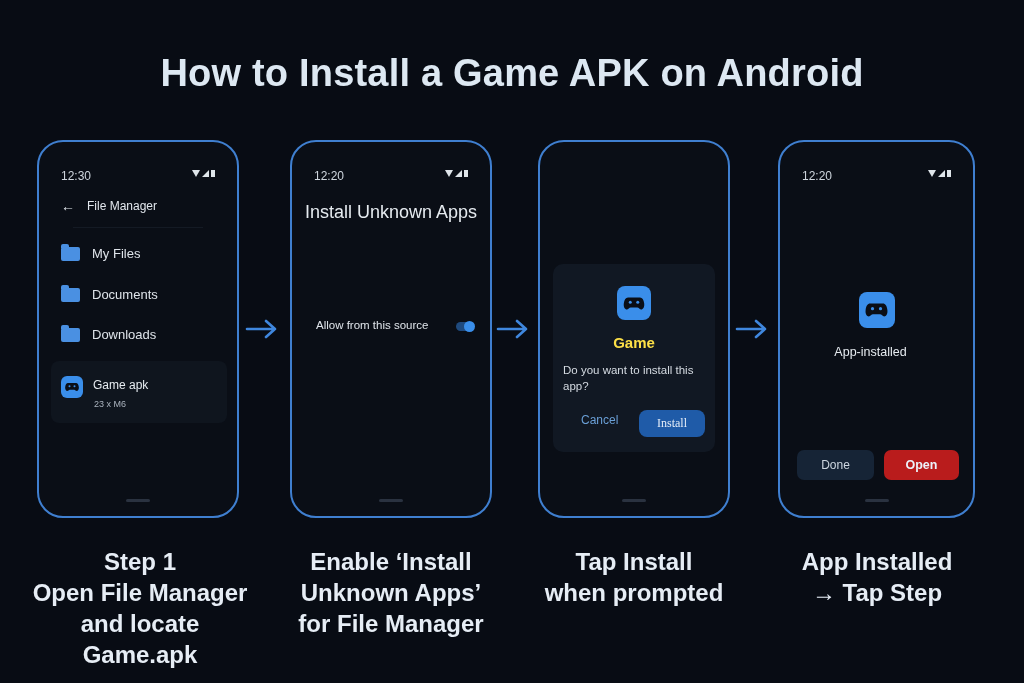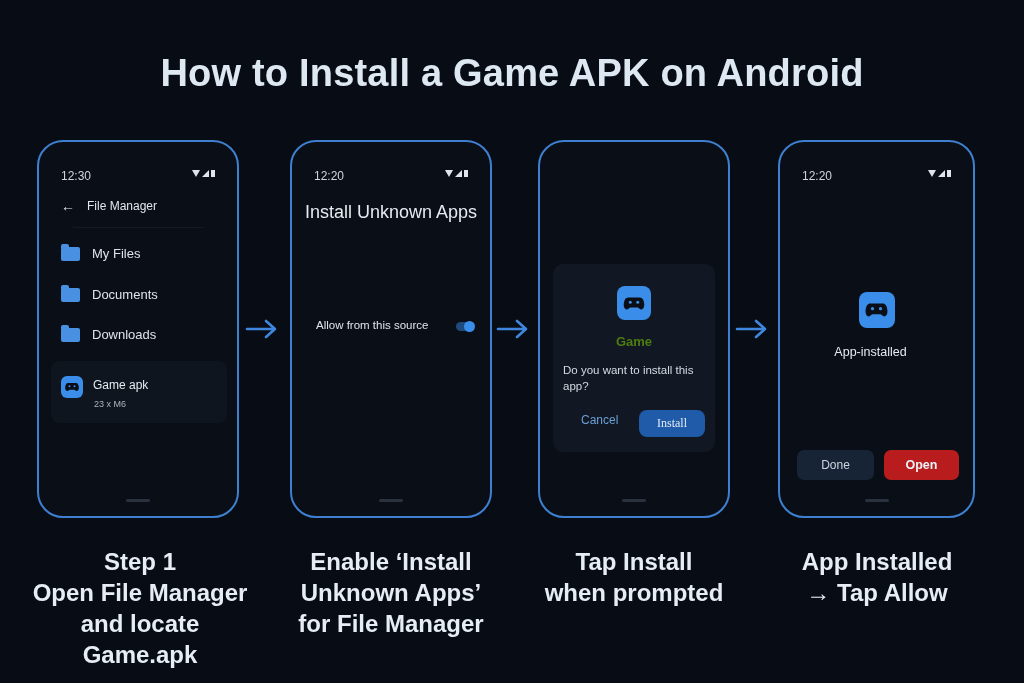--- a/index.html
+++ b/index.html
@@ -55,21 +55,21 @@
   .apk-size { position:absolute; left:43px; top:38px; font-size:9px; color:#a9b2bd; }
   .p2-title { position:absolute; top:60px; left:0; right:0; text-align:center; font-size:18px; color:#e6ebf0; }
   .allow-row { position:absolute; top:177px; left:24px; right:16px; display:flex; align-items:flex-end; justify-content:space-between; font-size:11.5px; color:#dfe4ea; }
   .toggle { width:18px; height:9px; border-radius:5px; background:#1f4a7e; position:relative; }
   .toggle::after { content:""; position:absolute; right:-1px; top:-1.5px; width:11px; height:11px; border-radius:50%; background:#3a8eea; }
   .dialog {
     position:absolute; left:13px; right:13px; top:122px; height:188px;
     background:#111823; border-radius:10px;
   }
   .dialog .game-icon { position:absolute; left:50%; transform:translateX(-50%); top:22px; width:34px; height:34px; border-radius:8px; }
-  .dialog-title { position:absolute; top:70px; left:0; right:0; text-align:center; font-size:13px; font-weight:700; color:#4d7c0f; }
+  .dialog-title { position:absolute; top:70px; left:0; right:0; text-align:center; font-size:15px; font-weight:700; color:#fde047; }
   .dialog-msg { position:absolute; top:98px; left:10px; right:10px; text-align:left; font-size:11.5px; line-height:16px; color:#d5dbe2; }
   .cancel-btn { position:absolute; left:28px; top:149px; font-size:12px; color:#6a9fd6; background:none; border:none; padding:0; font-family:inherit; }
   .install-btn { position:absolute; left:86px; top:146px; width:66px; height:27px; border-radius:8px; background:#1f5ba8; color:#e4edf8; font-size:12px; border:none; font-family:Liberation Serif, serif; }
   .p4 .game-icon { position:absolute; left:50%; transform:translateX(-50%); top:150px; width:36px; height:36px; border-radius:8px; }
   .installed-label { position:absolute; top:203px; left:0; right:12px; text-align:center; font-size:12.5px; color:#e6ebf0; }
   .done-btn { position:absolute; left:17px; top:308px; width:77px; height:30px; border-radius:7px; background:#162436; color:#cdd6e0; font-size:12px; border:none; font-family:inherit; }
   .open-btn { position:absolute; left:104px; top:308px; width:75px; height:30px; border-radius:7px; background:#b91c1c; color:#ecf2fa; font-size:12.5px; font-weight:700; border:none; font-family:inherit; }
   .arrow { position:absolute; top:318px; width:34px; height:22px; }
   .caption {
     position:absolute; top:546px; text-align:center;
@@ -202,14 +202,14 @@
   <div>Enable ‘Install</div>
   <div>Unknown Apps’</div>
   <div>for File Manager</div>
 </div>
 <div class="caption c3">
   <div>Tap Install</div>
   <div>when prompted</div>
 </div>
 <div class="caption c4">
   <div>App Installed</div>
-  <div>→ Tap Allow</div>
+  <div>→ Tap Step</div>
 </div>
 
 </body></html>

